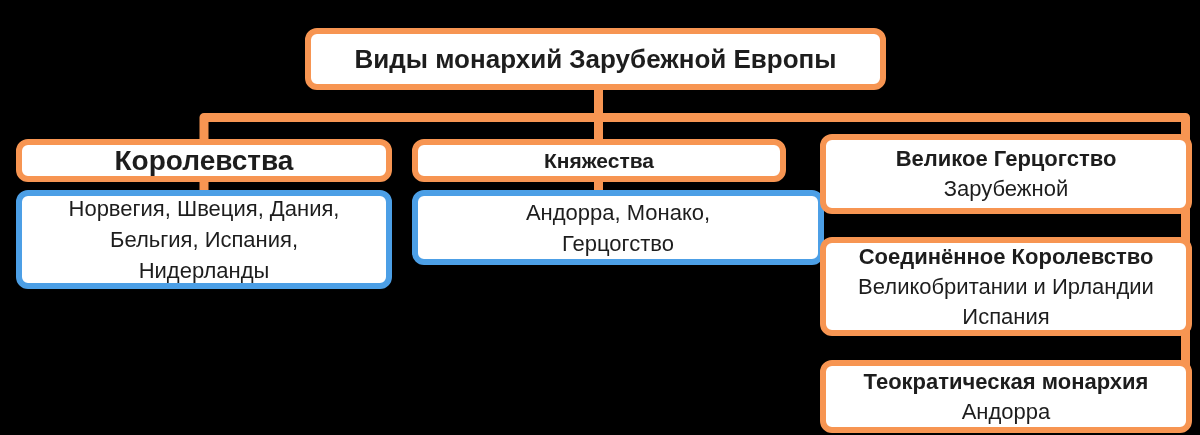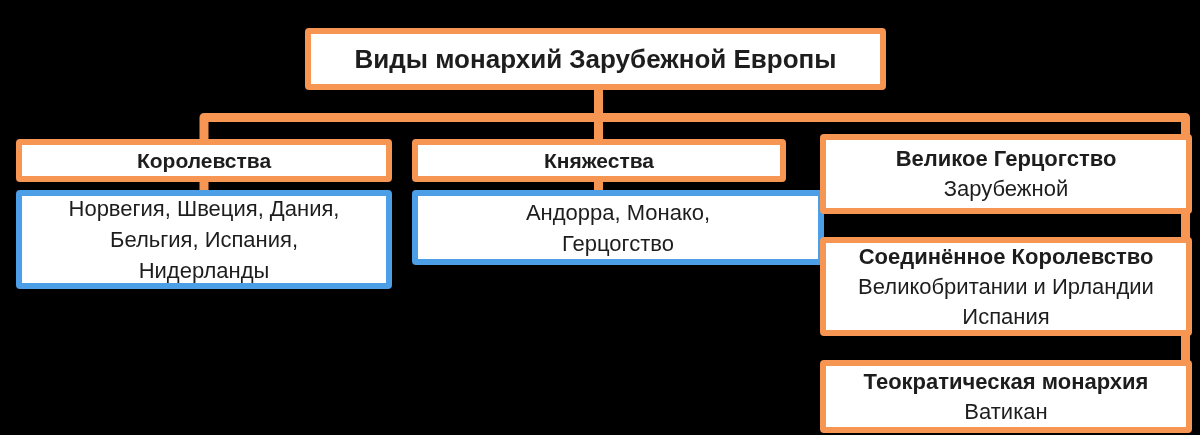--- a/index.html
+++ b/index.html
@@ -26,37 +26,37 @@
     stroke:var(--orange);
     stroke-width:9;
     fill:none;
     stroke-linecap:round;
     stroke-linejoin:round;
   }
   .box{
     position:absolute;
     background:var(--box-bg);
     border:6px solid var(--orange);
-    border-radius:4px;
+    border-radius:12px;
     display:flex;
     flex-direction:column;
     align-items:center;
     justify-content:center;
     text-align:center;
     z-index:2;
     line-height:30px;
     font-size:22px;
   }
   .box.blue{border-color:var(--blue);line-height:31px;}
   .bold{font-weight:bold;}
   .title-box{
     left:305px;top:28px;width:581px;height:62px;
     font-size:26px;font-weight:bold;
   }
-  .kingdoms-header{left:16px;top:139px;width:376px;height:43px;font-size:21px;font-weight:bold;}
+  .kingdoms-header{left:16px;top:139px;width:376px;height:43px;font-size:28px;font-weight:bold;}
   .kingdoms-list{left:16px;top:190px;width:376px;height:99px;}
   .princ-header{left:412px;top:139px;width:374px;height:43px;font-size:21px;font-weight:bold;}
   .princ-list{left:412px;top:190px;width:412px;height:75px;}
   .right-box{left:820px;width:372px;}
   .right-box-1{top:134px;height:80px;}
   .right-box-2{top:237px;height:99px;justify-content:center;}
   .right-box-3{top:360px;height:73px;}
 </style>
 </head>
 <body>
@@ -99,16 +99,16 @@
   </div>
 
   <div class="box right-box right-box-2">
     <div class="bold">Соединённое Королевство</div>
     <div>Великобритании и Ирландии</div>
     <div>Испания</div>
   </div>
 
   <div class="box right-box right-box-3">
     <div class="bold">Теократическая монархия</div>
-    <div>Ватикан</div>
+    <div>Андорра</div>
   </div>
 
 </div>
 
 </body></html>

